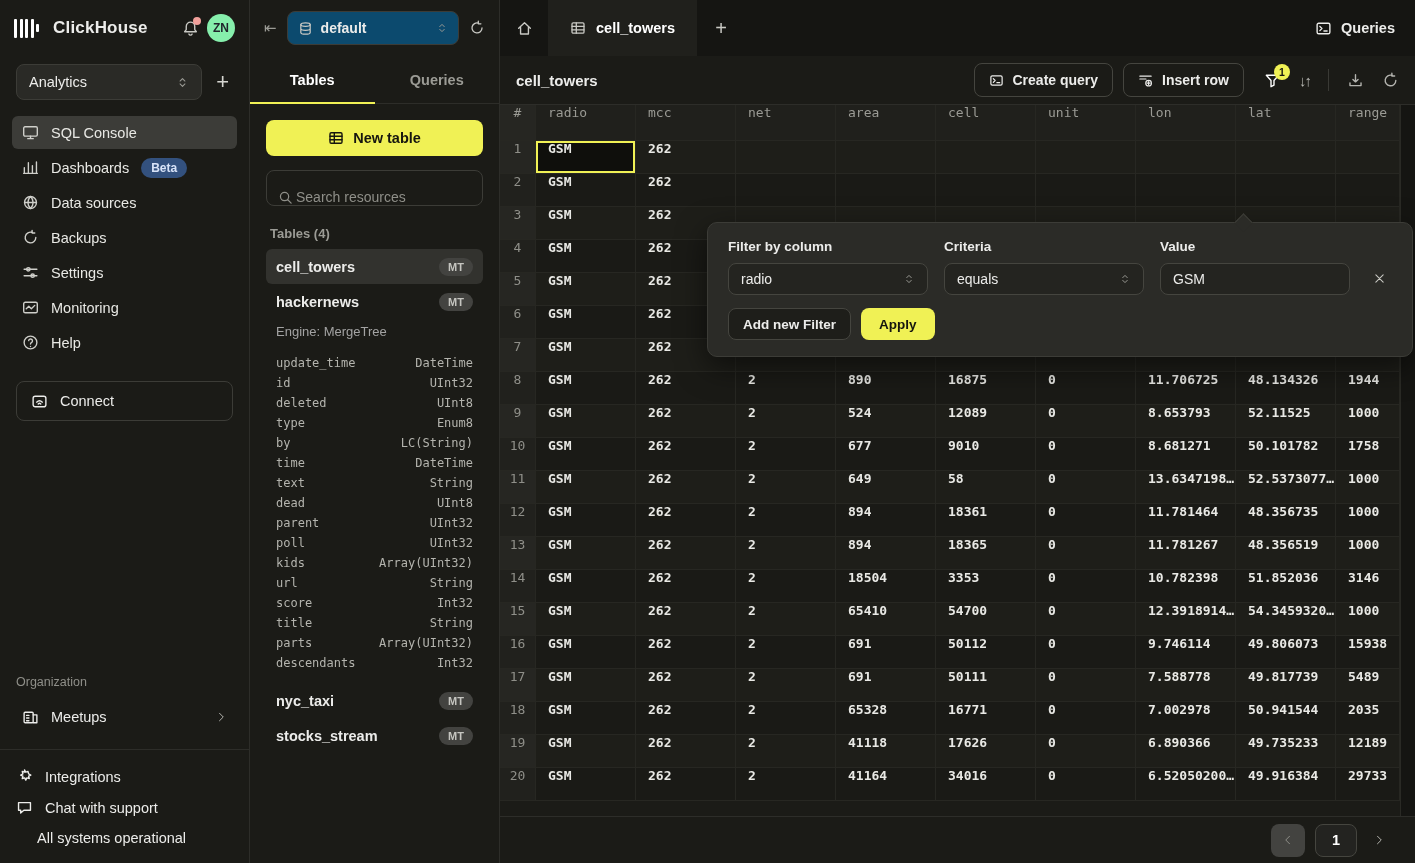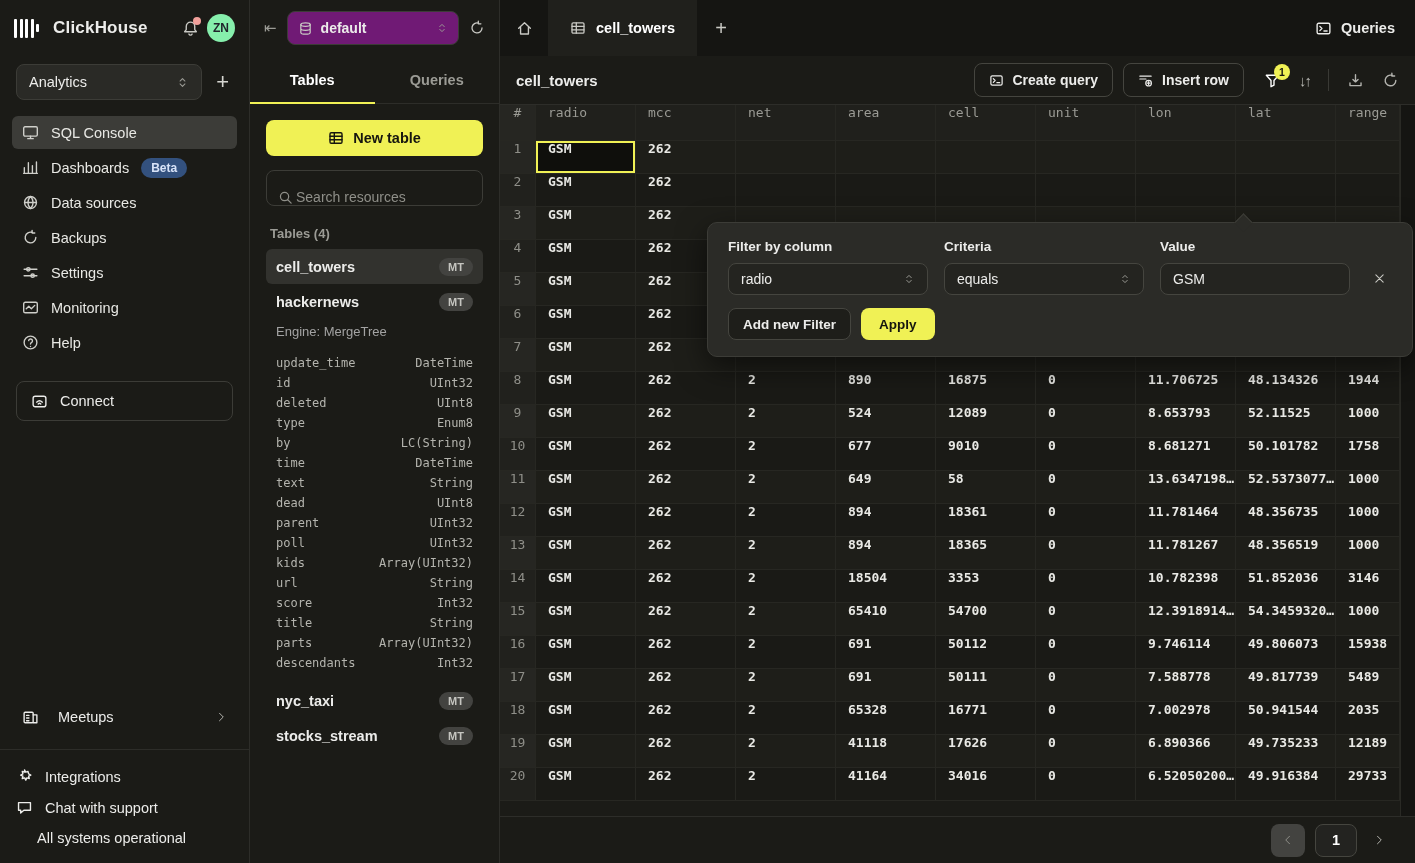--- a/index.html
+++ b/index.html
@@ -36,35 +36,35 @@
   .nav-item { display:flex; align-items:center; gap:12px; height:33px; padding:0 10px;
               border-radius:6px; font-size:14.5px; color:#e8e8e4; cursor:default; }
   .nav-item.active { background:#3c3c38; }
   .nav-item .ic { color:#cfcfca; }
   .badge-beta { background:#33517E; color:#d8e3f8; font-size:12px; font-weight:600;
                 padding:3px 10px; border-radius:10px; }
   .connect-box { margin:16px 16px 0; height:40px; border:1px solid #3c3c37; border-radius:8px;
                  display:flex; align-items:center; gap:12px; padding:0 14px; font-size:14.5px; }
   .sb-flex { flex:1; }
   .org-heading { padding:0 16px 10px; color:#8f8f89; font-size:12.5px; }
-  .org-item { display:flex; align-items:center; gap:19px; height:36px; margin:0 12px 14px;
+  .org-item { display:flex; align-items:center; gap:12px; height:36px; margin:0 12px 14px;
               padding:0 10px; font-size:14.5px; }
   .org-item .chev { margin-left:auto; color:#b5b5b0; }
   .sb-footer { border-top:1px solid #2d2d29; padding:18px 16px 17px; display:flex;
                flex-direction:column; gap:14px; }
   .sb-footer .f-item { display:flex; align-items:center; gap:12px; font-size:14.5px; }
   .greendot { width:8px; height:8px; border-radius:50%; background:#54D27A; margin:0 4.5px; }
 
   
   .explorer { width:250px; flex:none; background:#1b1b17; border-right:1px solid #2d2d29;
               display:flex; flex-direction:column; }
   .ex-top { height:56px; display:flex; align-items:center; padding:0 14px; gap:10px;
             color:#c9c9c4; }
   .collapse-arrow { font-size:15px; color:#9b9b95; }
-  .db-select { flex:1; height:34px; border:1px solid #3c3c37; border-radius:8px; background:#701a75;
+  .db-select { flex:1; height:34px; border:1px solid #3c3c37; border-radius:8px; background:#0c4a6e;
                display:flex; align-items:center; gap:8px; padding:0 10px; font-size:14px;
                font-weight:600; color:#ececea; }
   .db-select .chev-ud { margin-left:auto; }
   .ex-tabs { height:48px; display:flex; border-bottom:1px solid #2d2d29; }
   .ex-tab { flex:1; display:flex; align-items:center; justify-content:center; font-size:14.5px;
             color:#9b9b95; position:relative; font-weight:600; }
   .ex-tab.active { color:#fff; }
   .ex-tab.active::after { content:""; position:absolute; left:0; right:0; bottom:-1px;
                           height:2.5px; background:#F0F155; }
   .ex-body { flex:1; overflow:hidden; padding:16px; display:flex; flex-direction:column; }
@@ -270,20 +270,21 @@
   <div class="connect-box">
     <svg class="ic" viewBox="0 0 16 16">
         <rect x="2" y="3" width="12" height="10" rx="2"></rect>
         <path d="M5.3 8.6c1.6-1.6 3.8-1.6 5.4 0M6.8 10.3c.7-.7 1.7-.7 2.4 0"></path>
       </svg>
     <span>Connect</span>
   </div>
 
   <div class="sb-flex"></div>
 
+  <div class="org-heading">Organization</div>
   <div id="org-list">
       <div class="org-item">
         <span>
           <svg class="ic" viewBox="0 0 16 16">
             <rect x="2" y="3" width="8.5" height="10" rx="1"></rect>
             <path d="M10.5 5.5H14v7.5h-3.5M4.3 6h2.2M4.3 8.5h2.2M4.3 11h2.2"></path>
           </svg>
         </span>
     <span>Meetups</span>
     <span class="chev">

